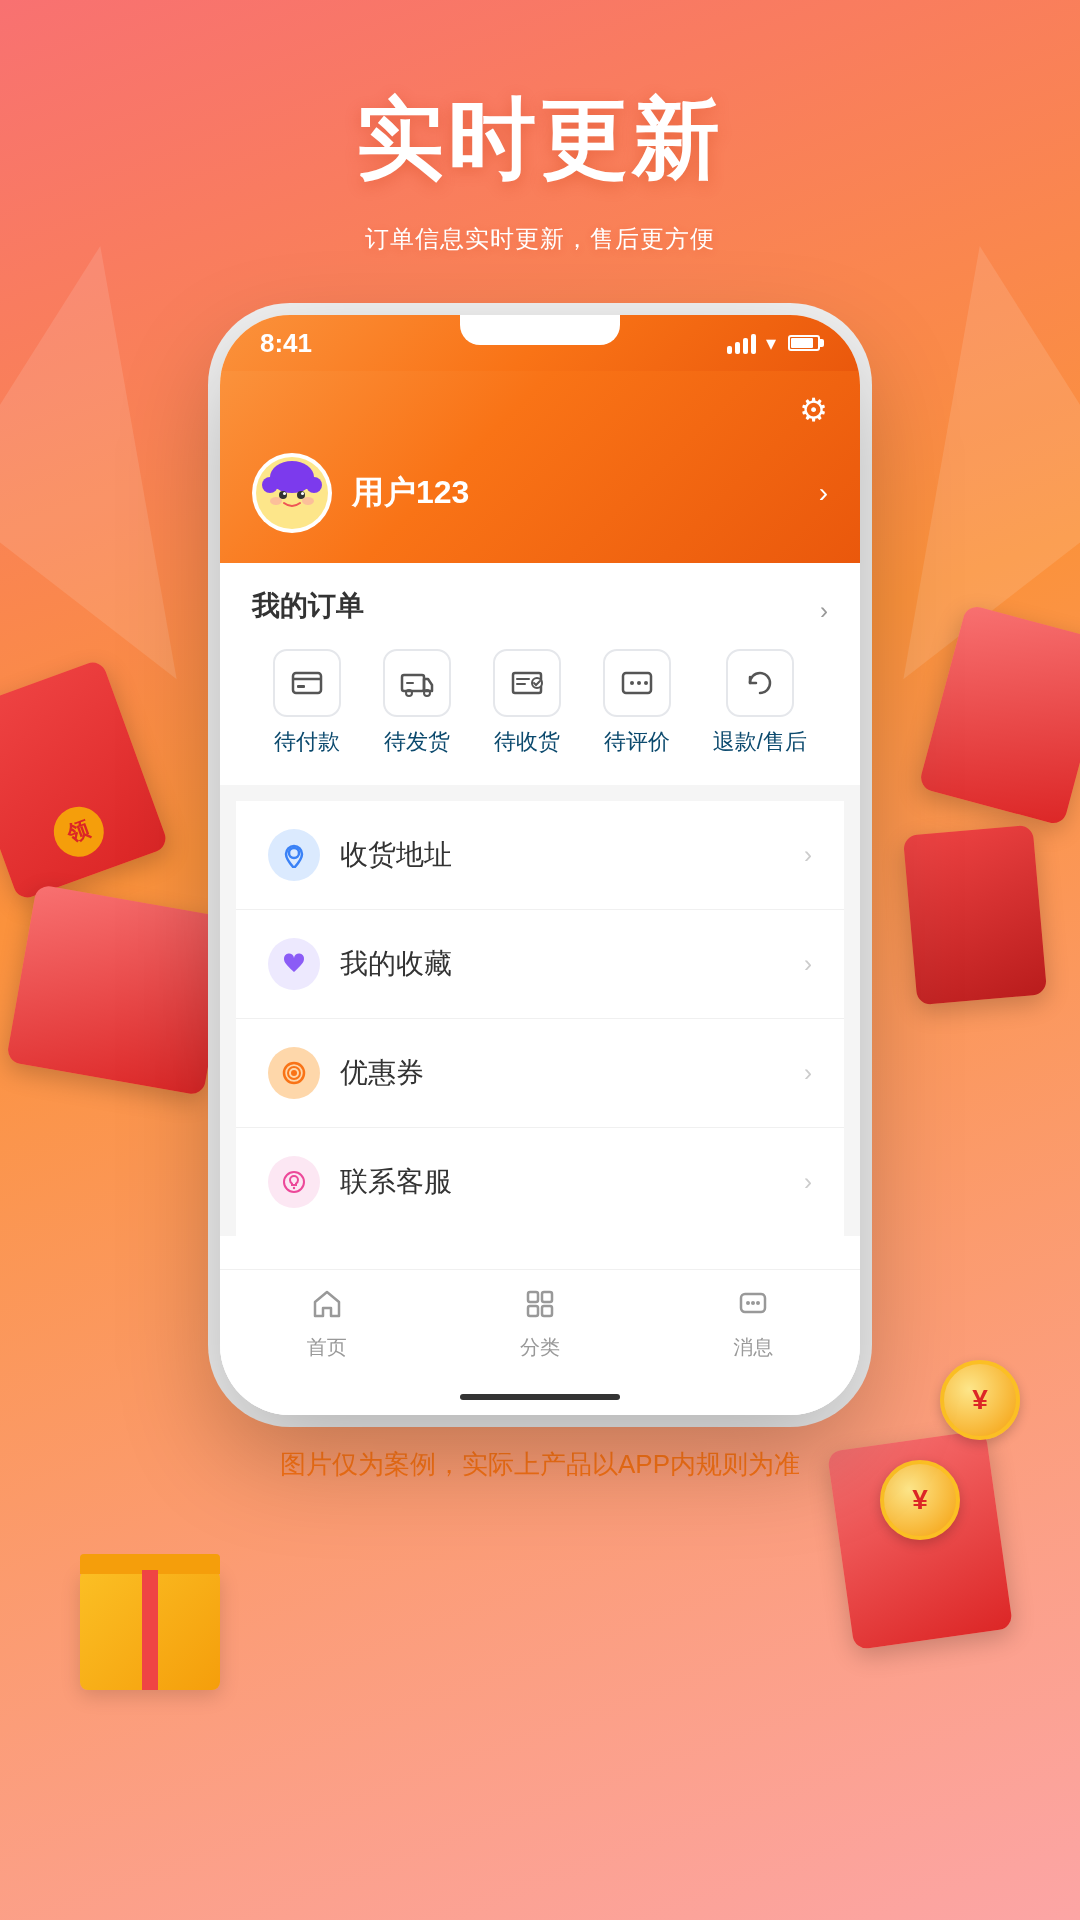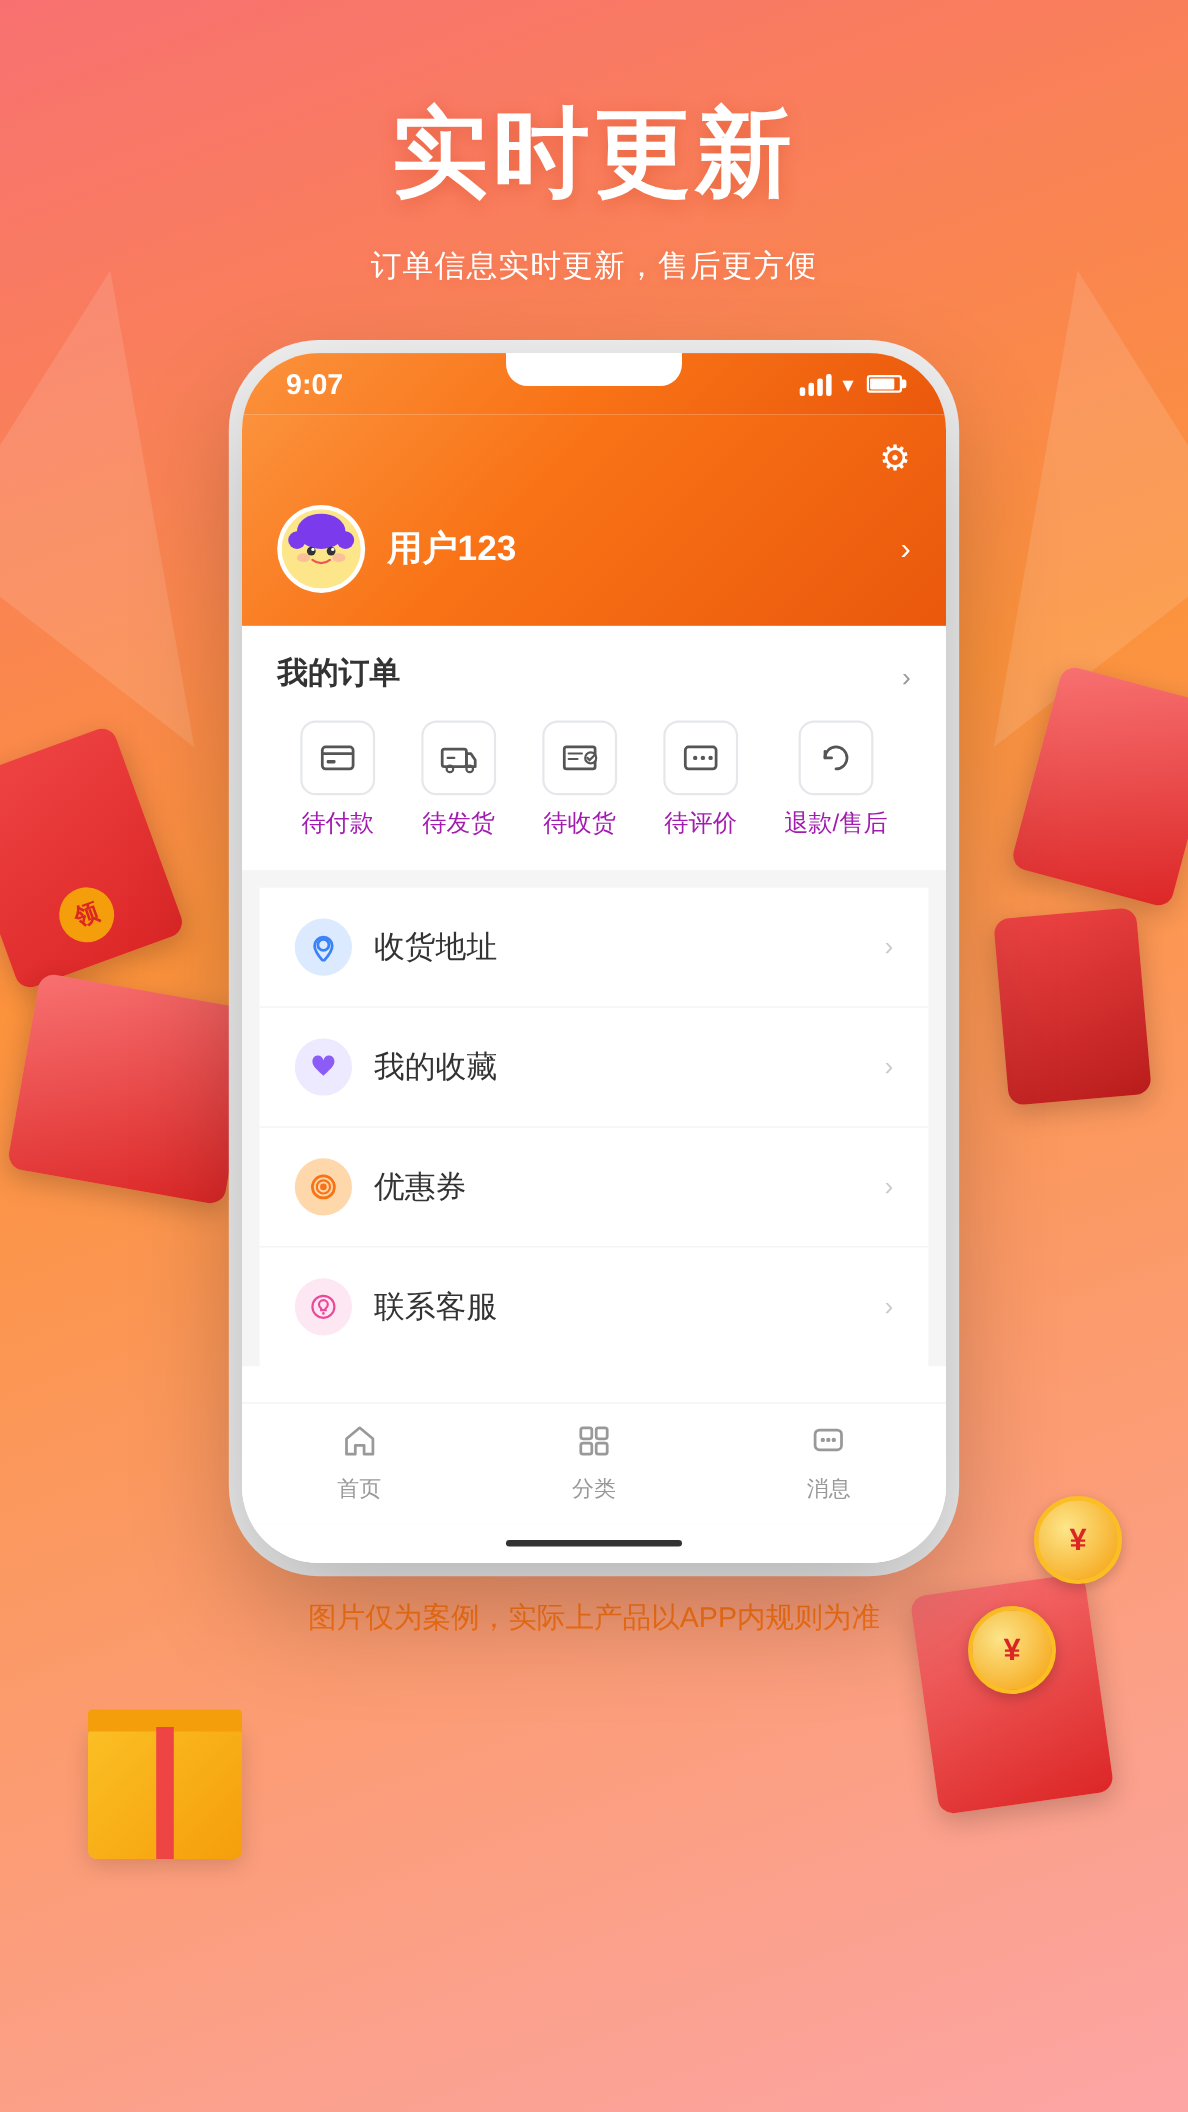--- a/index.html
+++ b/index.html
@@ -185,21 +185,21 @@
     .hero-title {
       font-size: 88px;
       font-weight: 900;
       color: #fff;
       text-shadow: 0 4px 16px rgba(200,50,0,0.3);
       letter-spacing: 4px;
       margin-bottom: 24px;
       font-family: Liberation Serif, serif;
     }
     .hero-subtitle {
-      font-size: 28px;
+      font-size: 24px;
       font-weight: 500;
       color: #fff;
       text-shadow: 0 2px 8px rgba(200,50,0,0.2);
       margin-bottom: 60px;
       letter-spacing: 1px;
     }
 
     
     .phone {
       width: 640px;
@@ -382,21 +382,21 @@
       border: 2px solid #e5e7eb;
       border-radius: 14px;
       display: flex;
       align-items: center;
       justify-content: center;
       font-size: 32px;
       color: #555;
     }
     .order-label {
       font-size: 22px;
-      color: #a21caf;
+      color: #0c4a6e;
       white-space: nowrap;
     }
 
     
     .menu-section {
       background: #fff;
       margin: 16px 16px 0;
       flex: 1;
     }
     .menu-item {
@@ -515,21 +515,21 @@
 
 <div class="page-wrapper">
 
   <h1 class="hero-title">实时更新</h1>
   <p class="hero-subtitle">订单信息实时更新，售后更方便</p>
 
   <div class="phone">
     <div class="notch"></div>
 
     <div class="status-bar">
-      <span class="status-time">9:07</span>
+      <span class="status-time">8:41</span>
       <div class="status-icons">
         <div class="signal-bars">
           <div class="signal-bar" style="height:8px"></div>
           <div class="signal-bar" style="height:12px"></div>
           <div class="signal-bar" style="height:16px"></div>
           <div class="signal-bar" style="height:20px"></div>
         </div>
         <span class="wifi-icon">▾</span>
         <div class="battery-icon">
           <div class="battery-fill"></div>

